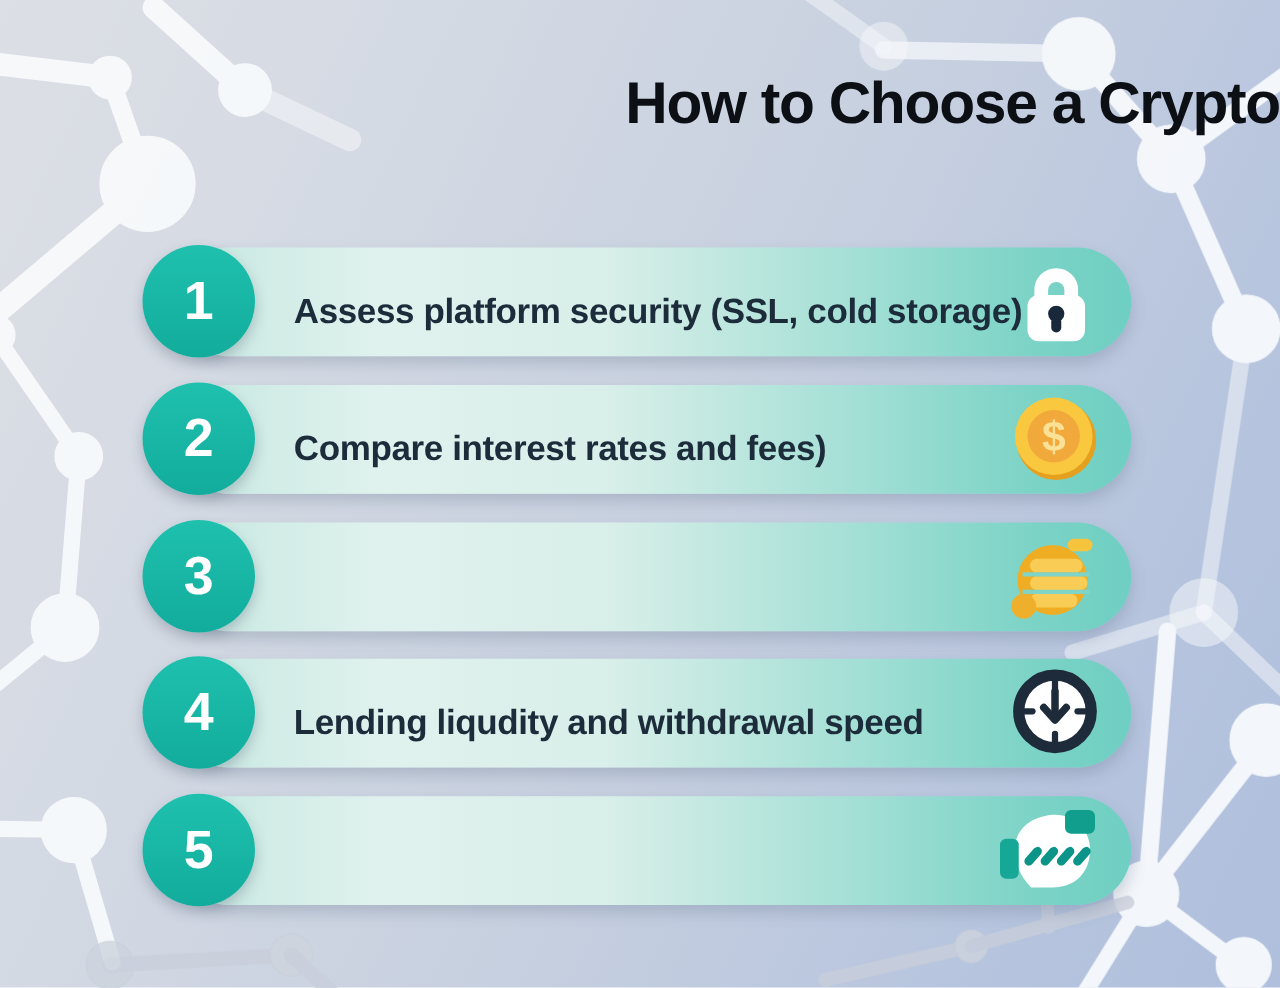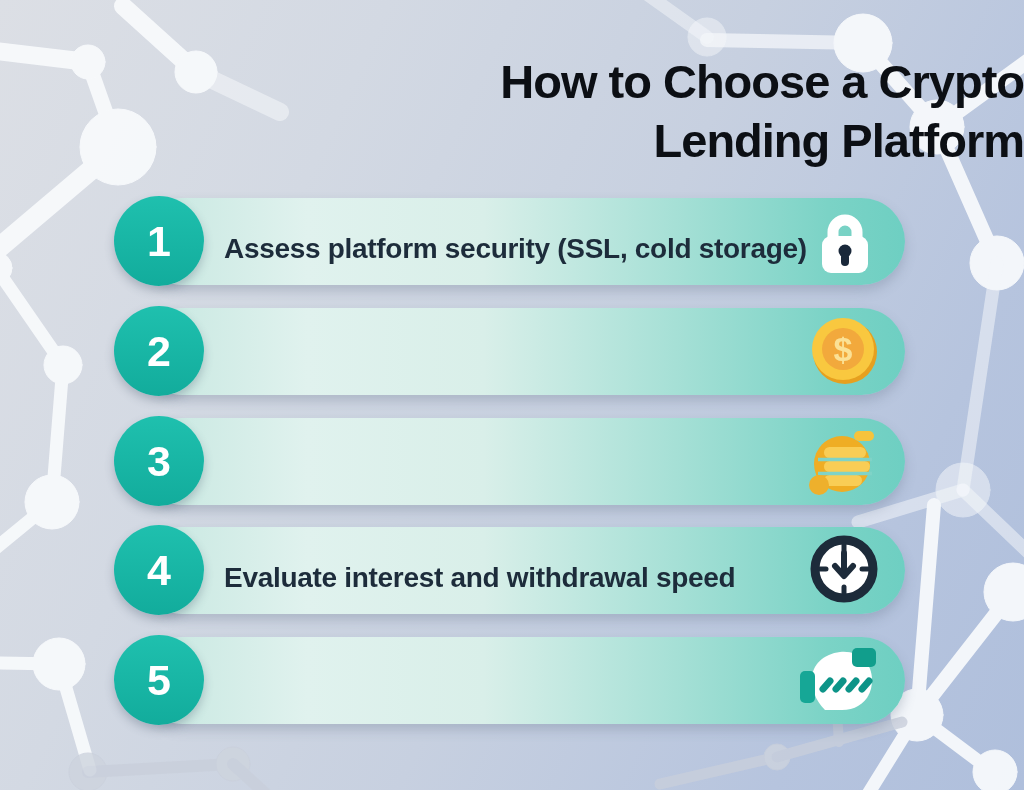--- a/index.html
+++ b/index.html
@@ -19,21 +19,21 @@
     background:linear-gradient(90deg,#c6e7e0 0%,#e0f2ee 22%,#d9efe9 45%,#a6e0d6 70%,#7bd3c6 90%,#6ecfc2 100%);
     box-shadow:0 6px 12px rgba(100,116,139,.30);
   }
   .badge{
     position:absolute;left:114px;top:0;width:90px;height:90px;border-radius:50%;
     background:linear-gradient(180deg,#1fc0ae 0%,#12ac9c 100%);
     box-shadow:0 5px 10px rgba(71,85,105,.30);
     color:#fff;font-weight:700;font-size:43px;display:flex;align-items:center;justify-content:center;
   }
   .label{
-    position:absolute;left:224px;top:2px;height:102px;display:flex;align-items:center;
+    position:absolute;left:235px;top:2px;height:102px;display:flex;align-items:center;
     font-weight:700;font-size:28px;color:#1d2c3b;letter-spacing:-0.3px;white-space:nowrap;
   }
   .ricon{position:absolute;}
 </style>
 </head>
 <body>
 <div class="canvas">
 
 <svg class="net" viewBox="0 0 1024 790">
   <g stroke="#f8fafc" fill="#f8fafc" stroke-linecap="round" opacity="0.93">
@@ -88,38 +88,38 @@
     <line x1="233" y1="764" x2="268" y2="796" stroke-width="12"></line>
     <line x1="660" y1="784" x2="777" y2="757" stroke-width="11"></line>
     <circle cx="777" cy="757" r="13"></circle>
     <line x1="777" y1="757" x2="902" y2="722" stroke-width="11"></line>
     <line x1="836" y1="700" x2="839" y2="742" stroke-width="10"></line>
   </g>
 </svg>
 
 <div class="title">
   <div>How to Choose a Crypto</div>
-  <div>Lending Platform</div>
 </div>
 
 <div class="row" style="top:196px">
   <div class="bar"></div>
   <div class="badge">1</div>
   <div class="label">Assess platform security (SSL, cold storage)</div>
   <svg class="ricon" style="left:810px;top:12px" width="70" height="70" viewBox="0 0 70 70">
     <path d="M23,33 v-9 a12,12 0 0 1 24,0 v9" fill="none" stroke="#ffffff" stroke-width="11"></path>
     <rect x="12" y="28" width="46" height="37" rx="9" fill="#ffffff"></rect>
     <circle cx="35" cy="43" r="6.5" fill="#19283a"></circle>
     <rect x="31" y="45" width="8" height="13" rx="4" fill="#19283a"></rect>
   </svg>
 </div>
 
 <div class="row" style="top:306px">
   <div class="bar"></div>
   <div class="badge">2</div>
+  <div class="label">Compare interest rates and fees)</div>
   <svg class="ricon" style="left:808px;top:9px" width="72" height="72" viewBox="0 0 72 72">
     <circle cx="37" cy="37" r="32" fill="#e6a01f"></circle>
     <circle cx="35" cy="34" r="31" fill="#f9c83f"></circle>
     <circle cx="35" cy="34" r="21" fill="#f2a93c"></circle>
     <text x="35" y="46" text-anchor="middle" font-family="Liberation Sans, sans-serif" font-size="34" font-weight="bold" fill="#fbe195">$</text>
   </svg>
 </div>
 
 <div class="row" style="top:416px">
   <div class="bar"></div>
@@ -132,21 +132,21 @@
     <line x1="12" y1="37.5" x2="66" y2="37.5" stroke="#7fd3c7" stroke-width="3.5"></line>
     <line x1="12" y1="51.5" x2="66" y2="51.5" stroke="#7fd3c7" stroke-width="3.5"></line>
     <rect x="48" y="9" width="20" height="10" rx="5" fill="#f6c33c"></rect>
     <circle cx="13" cy="63" r="10" fill="#eeb02c"></circle>
   </svg>
 </div>
 
 <div class="row" style="top:525px">
   <div class="bar"></div>
   <div class="badge">4</div>
-  <div class="label">Evaluate interest and withdrawal speed</div>
+  <div class="label">Lending liqudity and withdrawal speed</div>
   <svg class="ricon" style="left:808px;top:8px" width="72" height="72" viewBox="0 0 72 72">
     <circle cx="36" cy="36" r="29" fill="#ffffff" stroke="#1d2b3a" stroke-width="9"></circle>
     <line x1="36" y1="12" x2="36" y2="18" stroke="#1d2b3a" stroke-width="5" stroke-linecap="round"></line>
     <line x1="54" y1="36" x2="60" y2="36" stroke="#1d2b3a" stroke-width="5" stroke-linecap="round"></line>
     <line x1="12" y1="36" x2="18" y2="36" stroke="#1d2b3a" stroke-width="5" stroke-linecap="round"></line>
     <line x1="36" y1="54" x2="36" y2="60" stroke="#1d2b3a" stroke-width="5" stroke-linecap="round"></line>
     <line x1="36" y1="20" x2="36" y2="40" stroke="#1d2b3a" stroke-width="6" stroke-linecap="round"></line>
     <polyline points="27,33 36,43 45,33" fill="none" stroke="#1d2b3a" stroke-width="6" stroke-linecap="round" stroke-linejoin="round"></polyline>
   </svg>
 </div>

